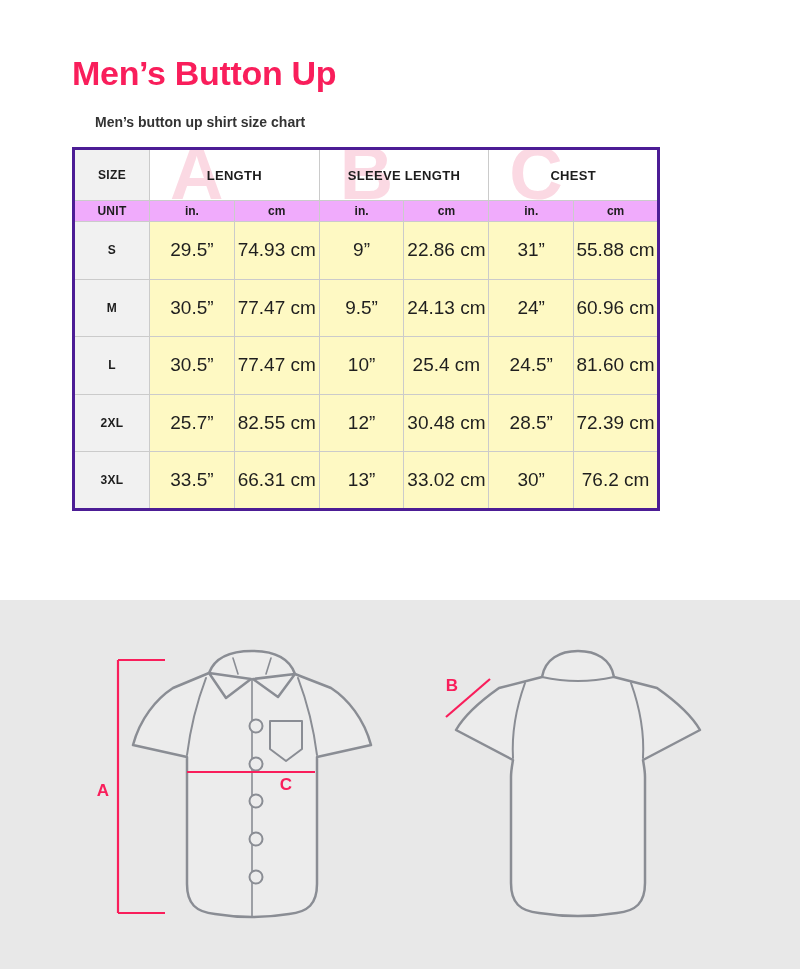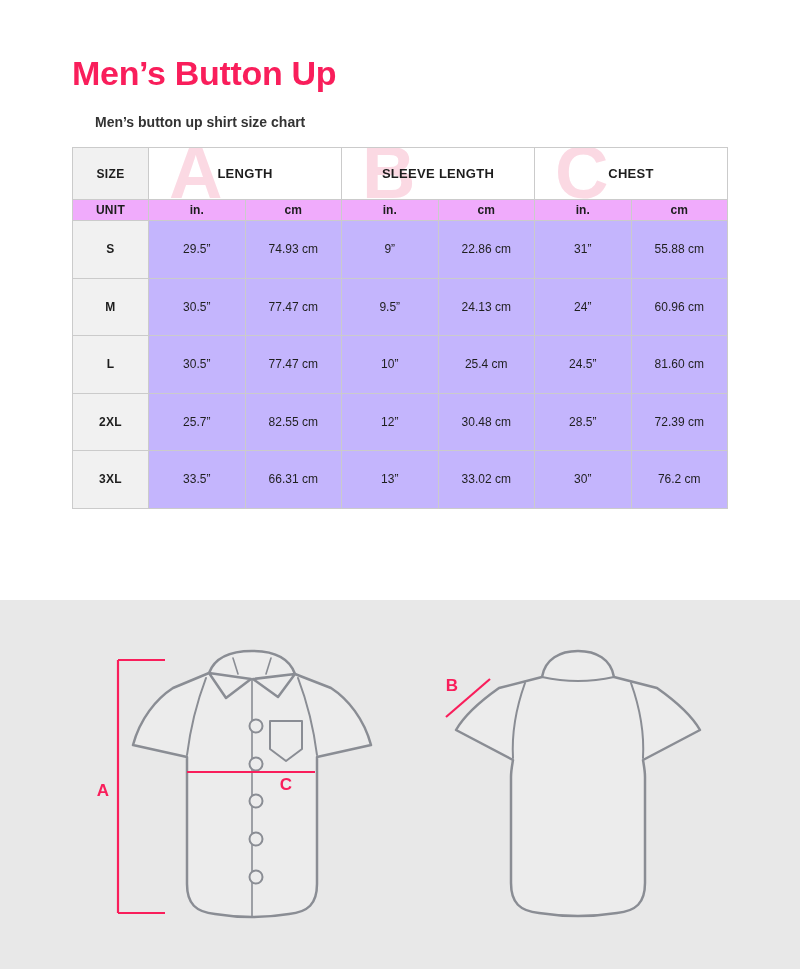--- a/index.html
+++ b/index.html
@@ -15,23 +15,23 @@
     font-size:34px; font-weight:800; letter-spacing:-0.3px;
     color:var(--accent, #F91E5B);
   }
   .subtitle {
     position:absolute; left:72px; top:114px;
     font-size:14px; font-weight:700; color:#333333;margin-left:23px;
   }
 
   
   table.sizechart {
-    position:absolute; left:72px; top:147px; width:656px;
+    position:absolute; left:72px; top:147px; width:588px;
     border-collapse:collapse; table-layout:fixed;
-    border:1px solid #4c1d95;
+    border:3px solid #4c1d95;
   }
   table.sizechart th, table.sizechart td {
     border:1px solid #CBCBCB;
     text-align:center; vertical-align:middle;
   }
   col.c-size { width:76px; }
   tr.row-group th { height:52px; }
   tr.row-unit  th { height:21px; font-size:12px; font-weight:700; background:#f0abfc; }
   tbody tr { height:57.5px; }
   th.size-head, th.size-cell { background:#F1F1F1; font-weight:700; font-size:12px; letter-spacing:0.3px; }
@@ -40,21 +40,21 @@
     font-size:13px; font-weight:700; letter-spacing:0.3px;
   }
   .wm {
     position:absolute; left:20px; top:50%;
     transform:translateY(-51%);
     font-size:74px; font-weight:800; line-height:1;
     color:var(--watermark-pink, #FBD9E3);
     z-index:0; pointer-events:none;
   }
   .g-label { position:relative; z-index:1; }
-  tbody td { background:#c4b5fd; font-size:12px; color:#1f1f1f; }
+  tbody td { background:#fef9c3; font-size:19px; color:#1f1f1f; }
 
   
   .diagram {
     position:absolute; left:0; top:600px; width:800px; height:369px;
     background:var(--diagram-bg, #E8E8E8);
   }
   .diagram svg { display:block; width:800px; height:369px; }
   .outline { fill:#ECECEC; stroke:var(--outline-gray, #8A8D94); stroke-width:2.5; stroke-linejoin:round; stroke-linecap:round; }
   .detail  { fill:none; stroke:var(--outline-gray, #8A8D94); stroke-width:2;   stroke-linejoin:round; stroke-linecap:round; }
   .detail-thin { fill:none; stroke:var(--outline-gray, #8A8D94); stroke-width:1.6; stroke-linecap:round; }

